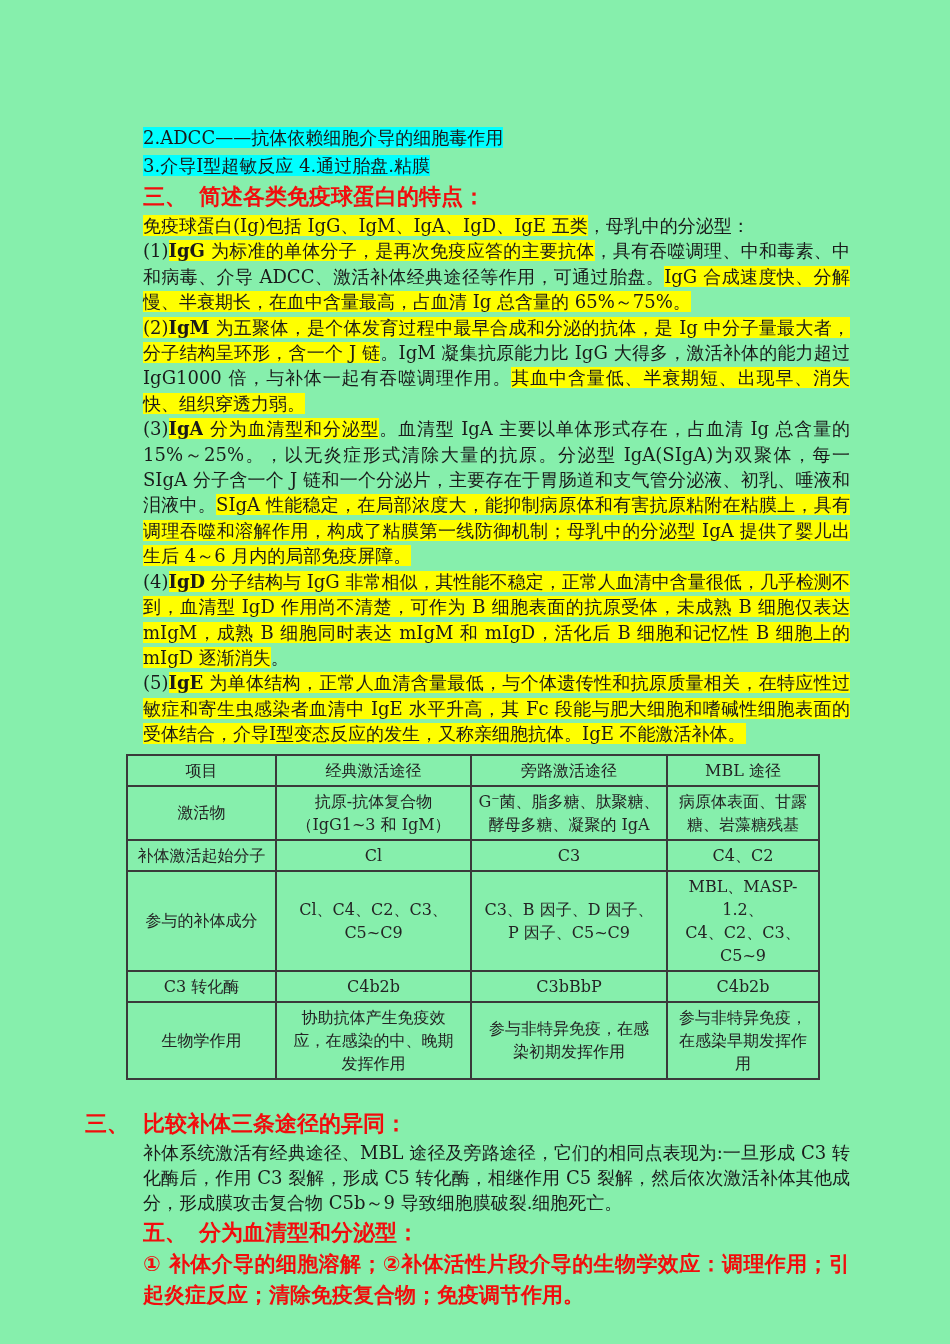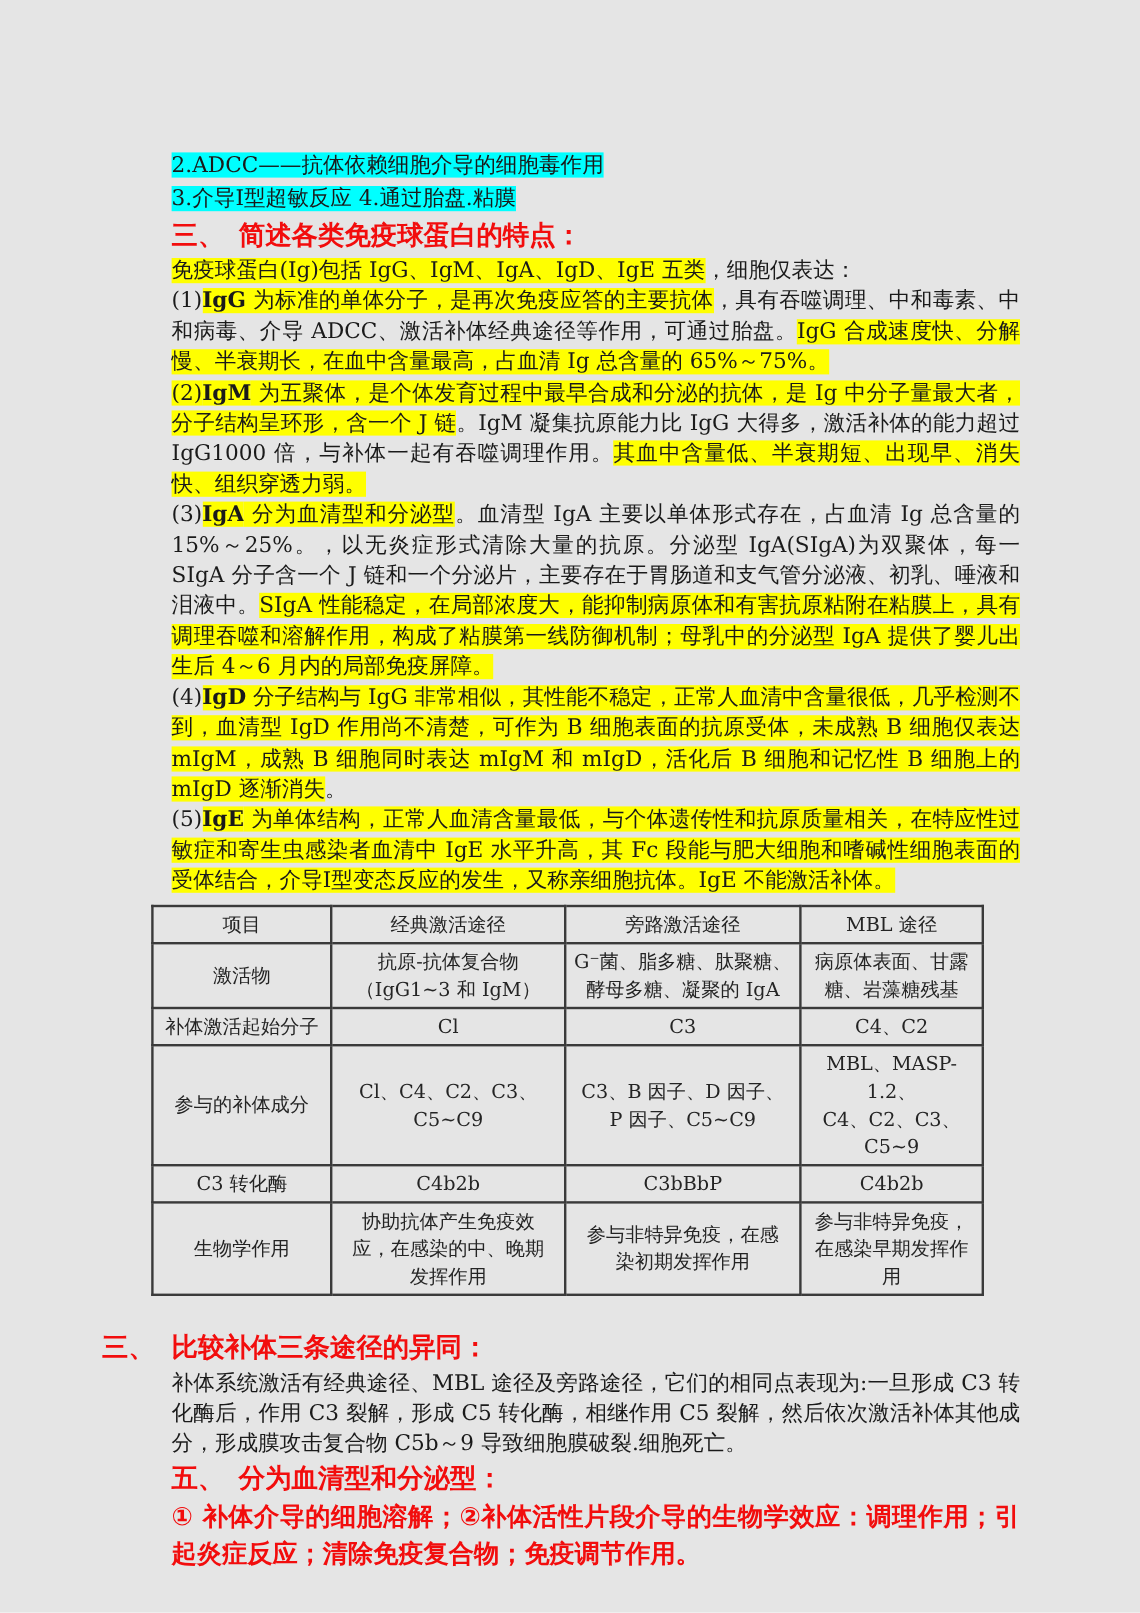--- a/index.html
+++ b/index.html
@@ -1,19 +1,19 @@
 <!DOCTYPE html>
 <html><head>
 <meta charset="utf-8">
 <style>
   html,body{margin:0;padding:0;background:#ffffff;}
   .page{
     position:relative;
     width:950px;height:1344px;
-    background:#e5e5e5;
+    background:#86efac;
     overflow:hidden;
     font-family:"DejaVu Serif", serif;
     color:#1a1a1a;
   }
   .content{padding:124px 100px 0 143px;}
   p{margin:0;}
   .note{font-size:18px;line-height:28px;}
   .hl-c{background:#00ffff;}
   .hl-y{background:#ffff00;}
   .b{font-weight:bold;}
@@ -64,21 +64,21 @@
 
 <div class="page">
   <div class="content">
 
     <p class="note"><span class="hl-c">2.ADCC——抗体依赖细胞介导的细胞毒作用</span></p>
 
     <p class="note"><span class="hl-c">3.介导Ⅰ型超敏反应 4.通过胎盘.粘膜</span></p>
 
     <h2 class="heading"><span class="h-num">三、</span><span>简述各类免疫球蛋白的特点：</span></h2>
 
-    <p class="para"><span class="hl-y">免疫球蛋白(Ig)包括 IgG、IgM、IgA、IgD、IgE 五类</span><span>，细胞仅表达：</span></p>
+    <p class="para"><span class="hl-y">免疫球蛋白(Ig)包括 IgG、IgM、IgA、IgD、IgE 五类</span><span>，母乳中的分泌型：</span></p>
     <p class="para"><span>(1)</span><span class="hl-y b">IgG</span><span class="hl-y"> 为标准的单体分子，是再次免疫应答的主要抗体</span><span>，具有吞噬调理、中和毒素、中和病毒、介导 ADCC、激活补体经典途径等作用，可通过胎盘。</span><span class="hl-y">IgG 合成速度快、分解慢、半衰期长，在血中含量最高，占血清 Ig 总含量的 65%～75%。</span></p>
     <p class="para"><span class="hl-y">(2)</span><span class="hl-y b">IgM</span><span class="hl-y"> 为五聚体，是个体发育过程中最早合成和分泌的抗体，是 Ig 中分子量最大者，分子结构呈环形，含一个 J 链</span><span>。IgM 凝集抗原能力比 IgG 大得多，激活补体的能力超过 IgG1000 倍，与补体一起有吞噬调理作用。</span><span class="hl-y">其血中含量低、半衰期短、出现早、消失快、组织穿透力弱。</span></p>
     <p class="para"><span>(3)</span><span class="hl-y b">IgA</span><span class="hl-y"> 分为血清型和分泌型</span><span>。血清型 IgA 主要以单体形式存在，占血清 Ig 总含量的 15%～25%。，以无炎症形式清除大量的抗原。分泌型 IgA(SIgA)为双聚体，每一 SIgA 分子含一个 J 链和一个分泌片，主要存在于胃肠道和支气管分泌液、初乳、唾液和泪液中。</span><span class="hl-y">SIgA 性能稳定，在局部浓度大，能抑制病原体和有害抗原粘附在粘膜上，具有调理吞噬和溶解作用，构成了粘膜第一线防御机制；母乳中的分泌型 IgA 提供了婴儿出生后 4～6 月内的局部免疫屏障。</span></p>
     <p class="para"><span>(4)</span><span class="hl-y b">IgD</span><span class="hl-y"> 分子结构与 IgG 非常相似，其性能不稳定，正常人血清中含量很低，几乎检测不到，血清型 IgD 作用尚不清楚，可作为 B 细胞表面的抗原受体，未成熟 B 细胞仅表达 mIgM，成熟 B 细胞同时表达 mIgM 和 mIgD，活化后 B 细胞和记忆性 B 细胞上的 mIgD 逐渐消失</span><span>。</span></p>
     <p class="para"><span>(5)</span><span class="hl-y b">IgE</span><span class="hl-y"> 为单体结构，正常人血清含量最低，与个体遗传性和抗原质量相关，在特应性过敏症和寄生虫感染者血清中 IgE 水平升高，其 Fc 段能与肥大细胞和嗜碱性细胞表面的受体结合，介导Ⅰ型变态反应的发生，又称亲细胞抗体。IgE 不能激活补体。</span></p>
 
     <table class="ctable">
         <thead>
           <tr>
             <th>项目</th>

